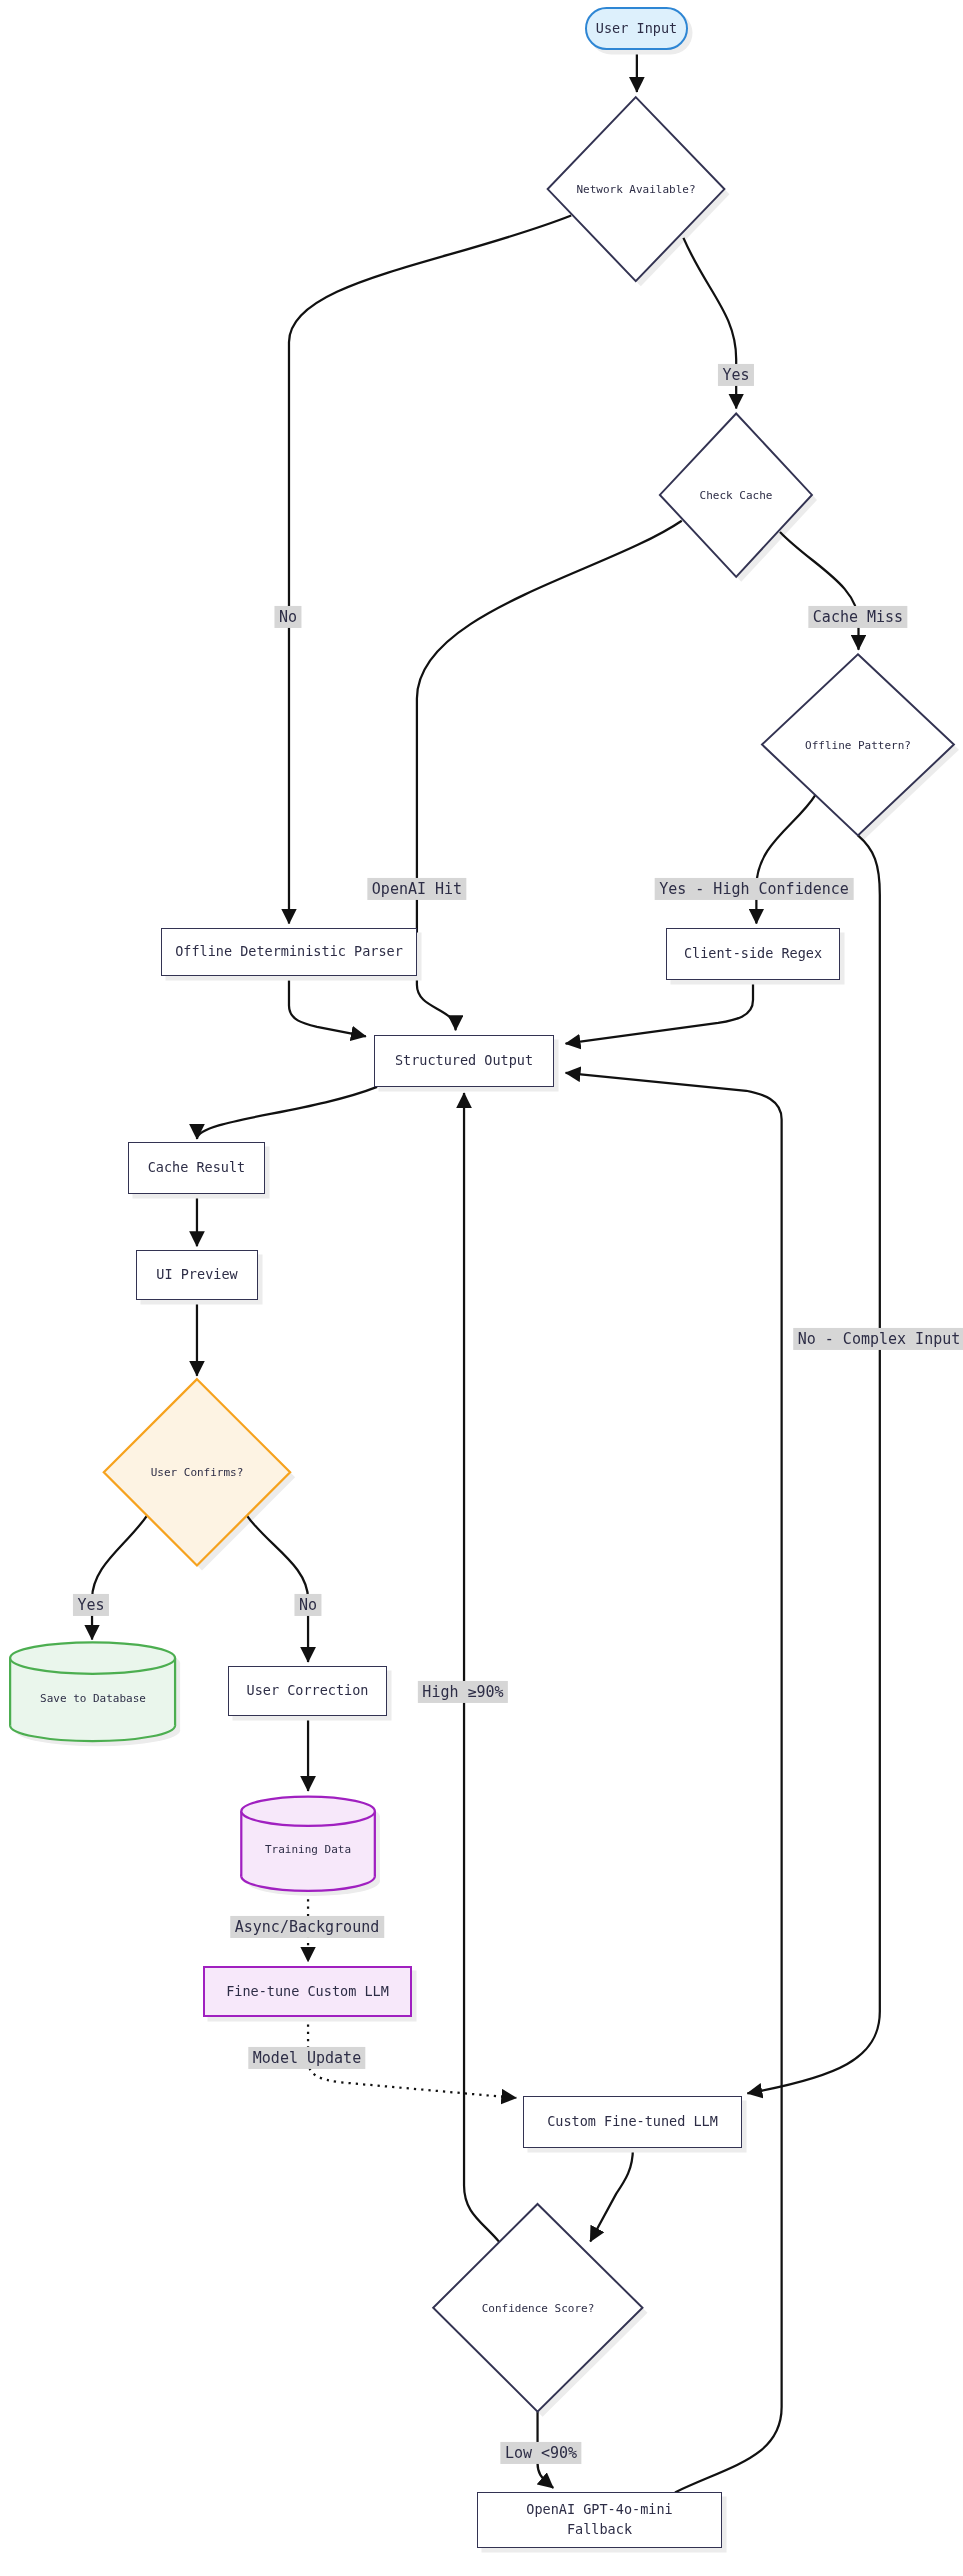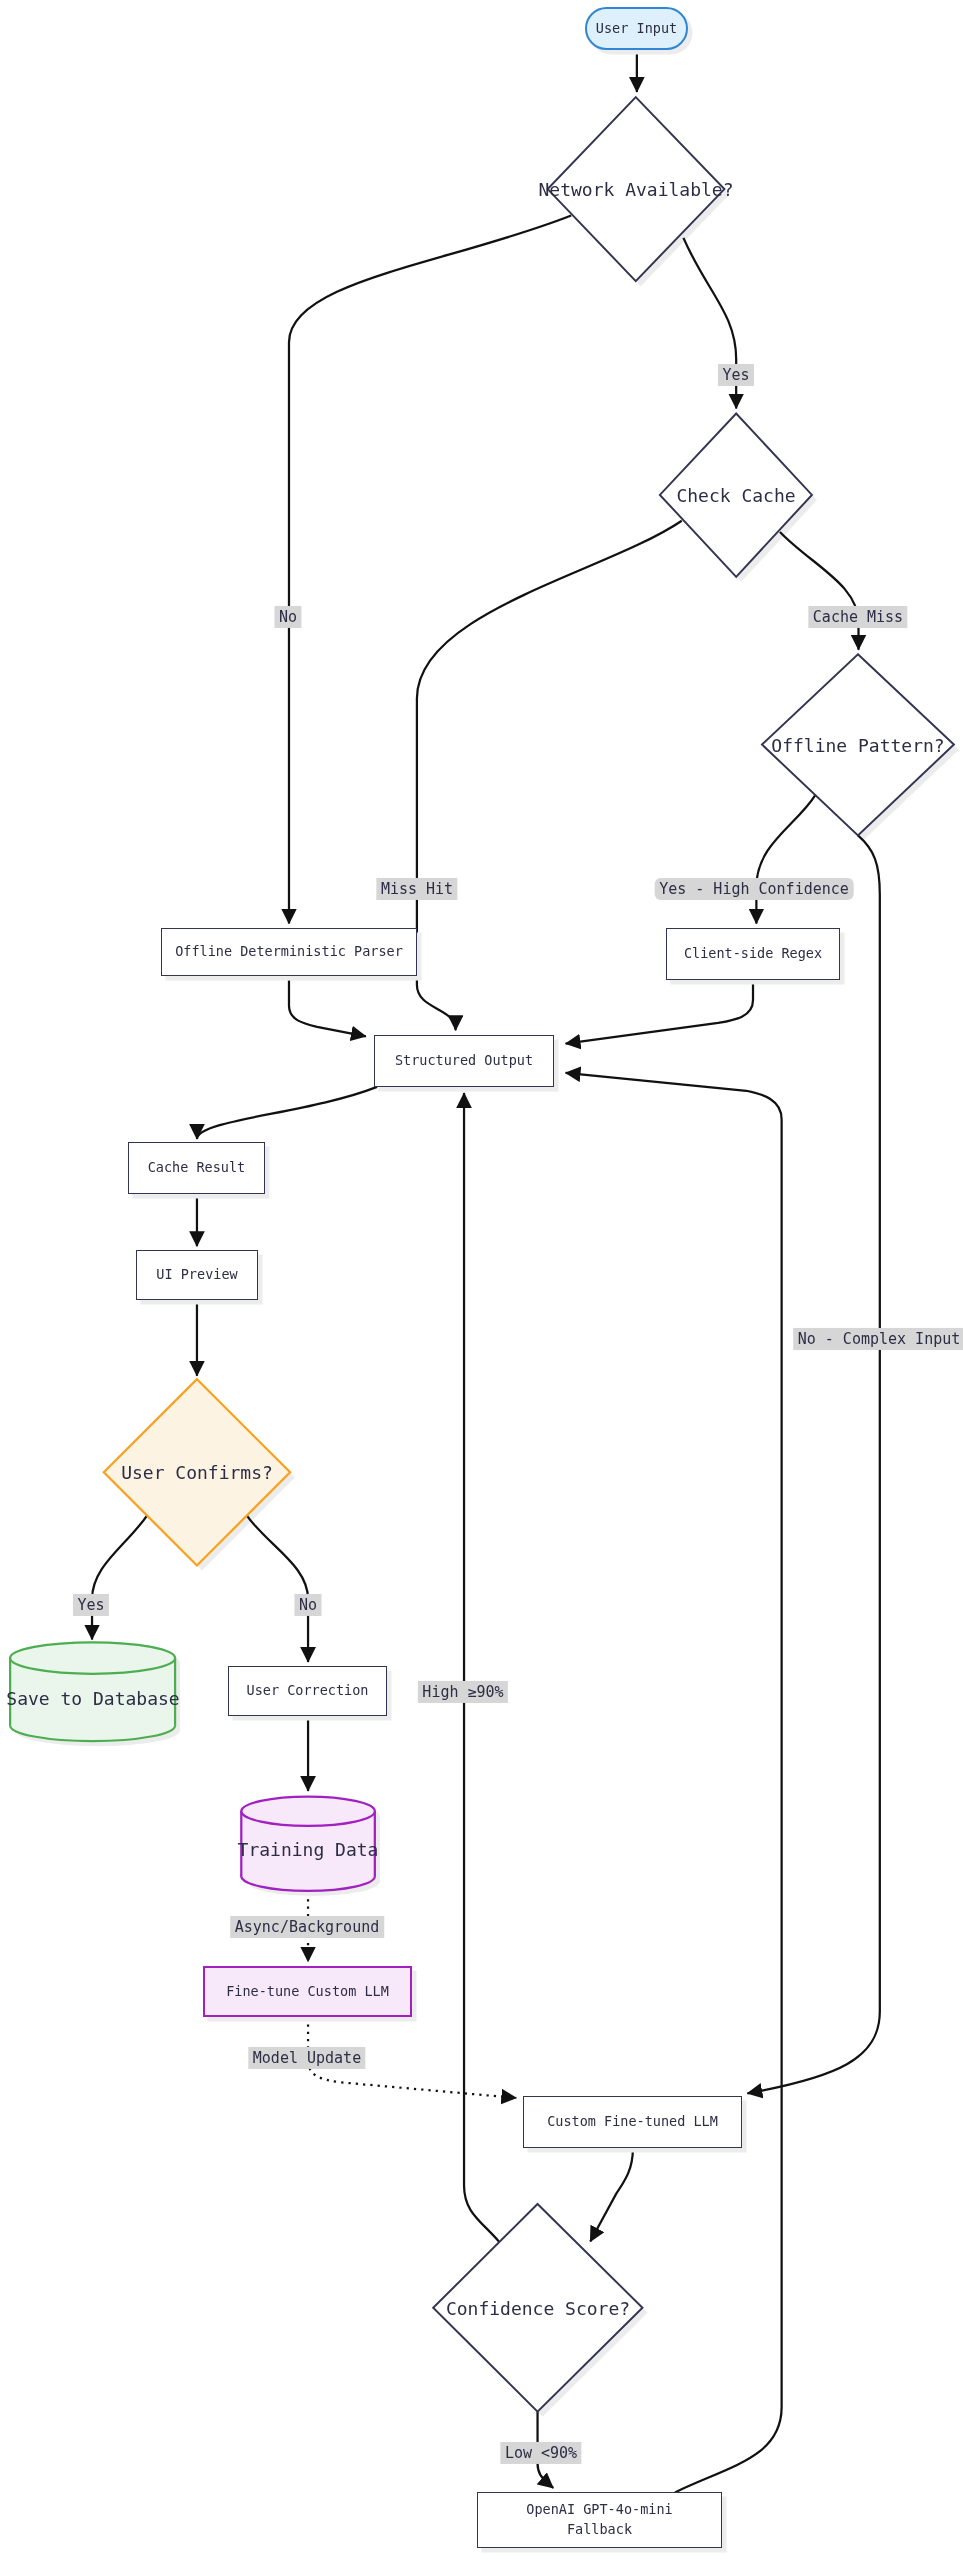--- a/index.html
+++ b/index.html
@@ -37,21 +37,21 @@
   .node{
     position:absolute;box-sizing:border-box;
     background:var(--c-node-fill);border:1.7px solid var(--c-border);
     display:flex;align-items:center;justify-content:center;text-align:center;
     font-size:13.5px;line-height:1.45;box-shadow:4.5px 4.5px 0 var(--c-shadow);
   }
   .node.stadium{border-radius:22.4px;border-width:2.2px;background:var(--c-blue-fill);border-color:var(--c-blue-border);}
   .node.purple{background:var(--c-purple-fill);border-color:var(--c-purple-border);border-width:2.2px;}
   .shape-label{
     position:absolute;transform:translate(-50%,-50%);
-    white-space:nowrap;font-size:18px;text-align:center;
+    white-space:nowrap;font-size:11px;text-align:center;
   }
   .edge-label{
     position:absolute;transform:translate(-50%,-50%);
     background:var(--c-label-bg);padding:2.8px 4.5px;white-space:nowrap;
     font-size:15px;line-height:1.1;
   }
 </style>
 </head>
 <body>
 
@@ -170,22 +170,22 @@
   <div class="shape-label" style="left:736px;top:495px;">Check Cache</div>
   <div class="shape-label" style="left:858px;top:745px;">Offline Pattern?</div>
   <div class="shape-label" style="left:197px;top:1472px;">User Confirms?</div>
   <div class="shape-label" style="left:538px;top:2308px;">Confidence Score?</div>
   <div class="shape-label" style="left:93px;top:1698px;">Save to Database</div>
   <div class="shape-label" style="left:308px;top:1849px;">Training Data</div>
 
   <div class="edge-label" style="left:736px;top:375px;">Yes</div>
   <div class="edge-label" style="left:288px;top:617px;">No</div>
   <div class="edge-label" style="left:858px;top:617px;">Cache Miss</div>
-  <div class="edge-label" style="left:417px;top:889px;">Miss Hit</div>
-  <div class="edge-label" style="left:754px;top:889px;border-radius:6px;">Yes - High Confidence</div>
+  <div class="edge-label" style="left:417px;top:889px;">OpenAI Hit</div>
+  <div class="edge-label" style="left:754px;top:889px;">Yes - High Confidence</div>
   <div class="edge-label" style="left:879px;top:1339px;">No - Complex Input</div>
   <div class="edge-label" style="left:91px;top:1605px;">Yes</div>
   <div class="edge-label" style="left:308px;top:1605px;">No</div>
   <div class="edge-label" style="left:463px;top:1692px;">High ≥90%</div>
   <div class="edge-label" style="left:307px;top:1927px;">Async/Background</div>
   <div class="edge-label" style="left:307px;top:2058px;">Model Update</div>
   <div class="edge-label" style="left:541px;top:2453px;">Low &lt;90%</div>
 
 </div>
 

